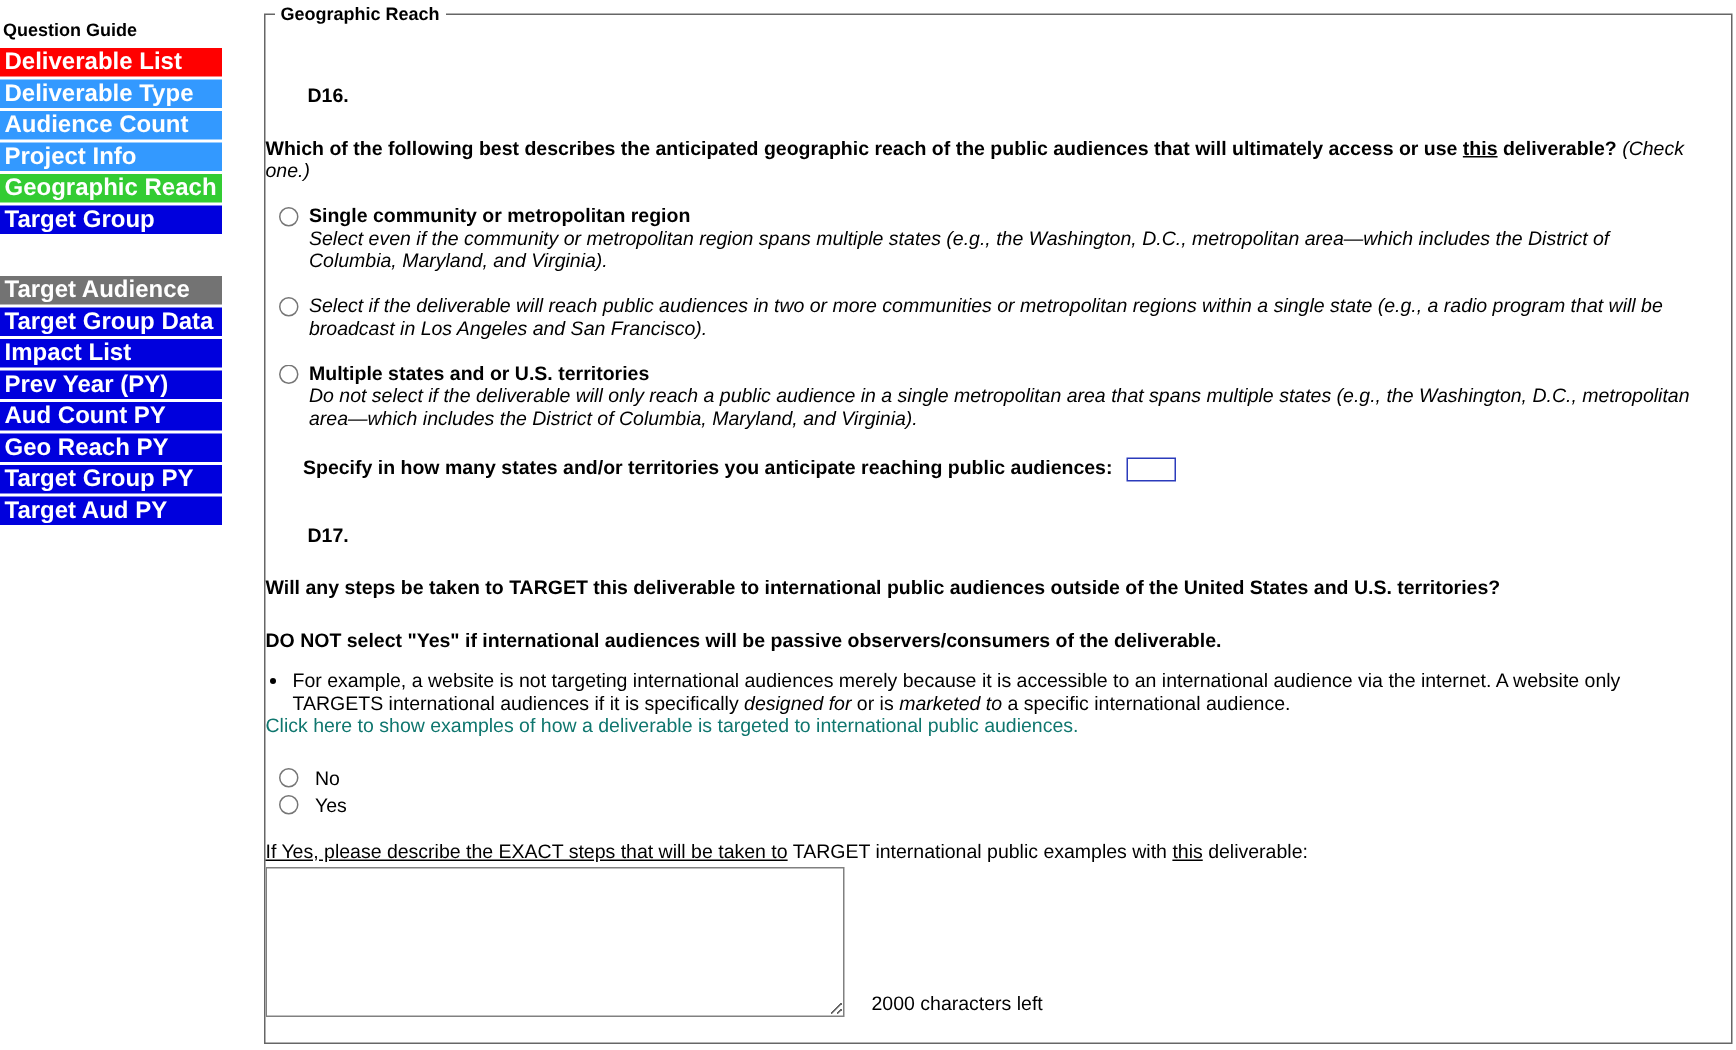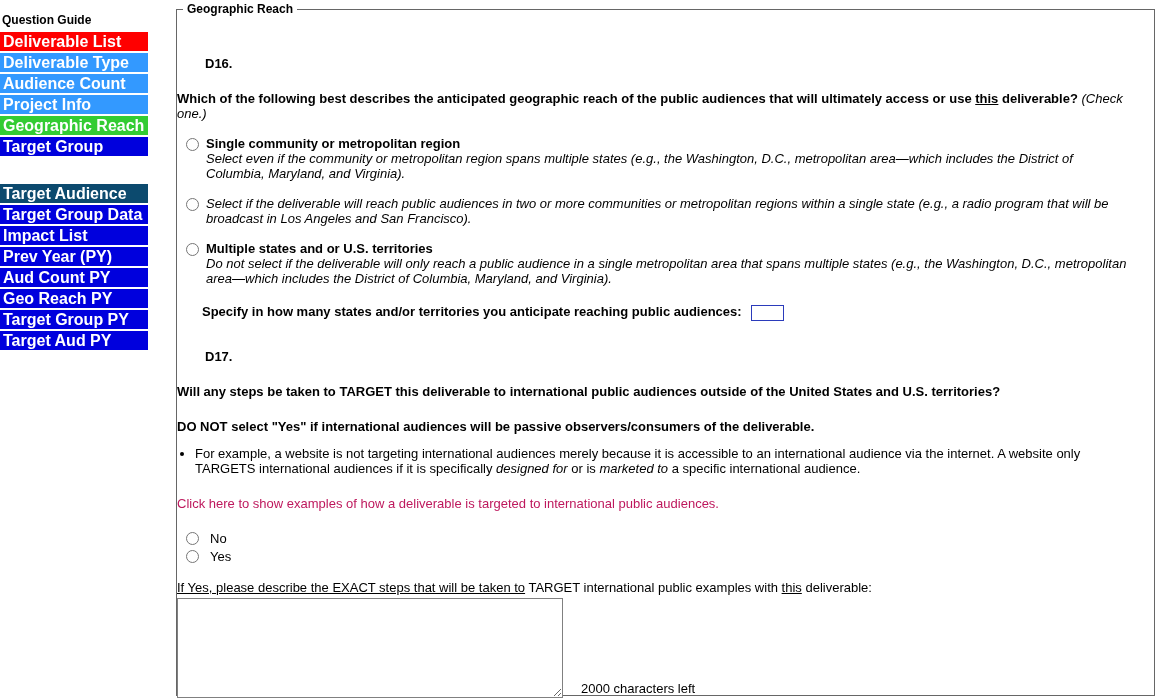--- a/index.html
+++ b/index.html
@@ -47,21 +47,21 @@
   .specify input {
     width:33px; height:16px; border:1px solid #2b3bbb;
     margin-left:6px; vertical-align:middle; padding:0 2px; font-size:12px;
   }
 
   .d17 { margin-top:28px; }
   .warning { font-weight:bold; margin-top:20px; }
   ul.bullet { margin:12px 0 0 0; padding-left:18px; }
   ul.bullet li { margin:0; }
   .link {
-    color:#be185d; margin-top:20px; display:inline-block;
+    color:#0f766e; display:inline-block;
     cursor:pointer; text-decoration:none;
   }
   .yn { margin-top:20px; }
   .yn-option {
     display:flex; align-items:center; gap:11px;
     margin-left:9px; margin-bottom:3px; cursor:pointer;
   }
   .yn-option input { margin:0; }
   .describe { margin-top:16px; }
 
@@ -82,21 +82,21 @@
 <body>
 
 <div class="sidebar">
   <div class="sidebar-title">Question Guide</div>
   <div class="nav-item" style="background: rgb(255, 0, 0);">Deliverable List</div>
   <div class="nav-item" style="background: rgb(51, 153, 255);">Deliverable Type</div>
   <div class="nav-item" style="background: rgb(51, 153, 255);">Audience Count</div>
   <div class="nav-item" style="background: rgb(51, 153, 255);">Project Info</div>
   <div class="nav-item" style="background: rgb(51, 204, 51);">Geographic Reach</div>
   <div class="nav-item" style="background: rgb(0, 0, 221);">Target Group</div>
-  <div class="nav-item" style="background: #0c4a6e; margin-top: 28px;">Target Audience</div>
+  <div class="nav-item" style="background: #737373; margin-top: 28px;">Target Audience</div>
   <div class="nav-item" style="background: rgb(0, 0, 221);">Target Group Data</div>
   <div class="nav-item" style="background: rgb(0, 0, 221);">Impact List</div>
   <div class="nav-item" style="background: rgb(0, 0, 221);">Prev Year (PY)</div>
   <div class="nav-item" style="background: rgb(0, 0, 221);">Aud Count PY</div>
   <div class="nav-item" style="background: rgb(0, 0, 221);">Geo Reach PY</div>
   <div class="nav-item" style="background: rgb(0, 0, 221);">Target Group PY</div>
   <div class="nav-item" style="background: rgb(0, 0, 221);">Target Aud PY</div>
 </div>
 
 <fieldset class="main">

